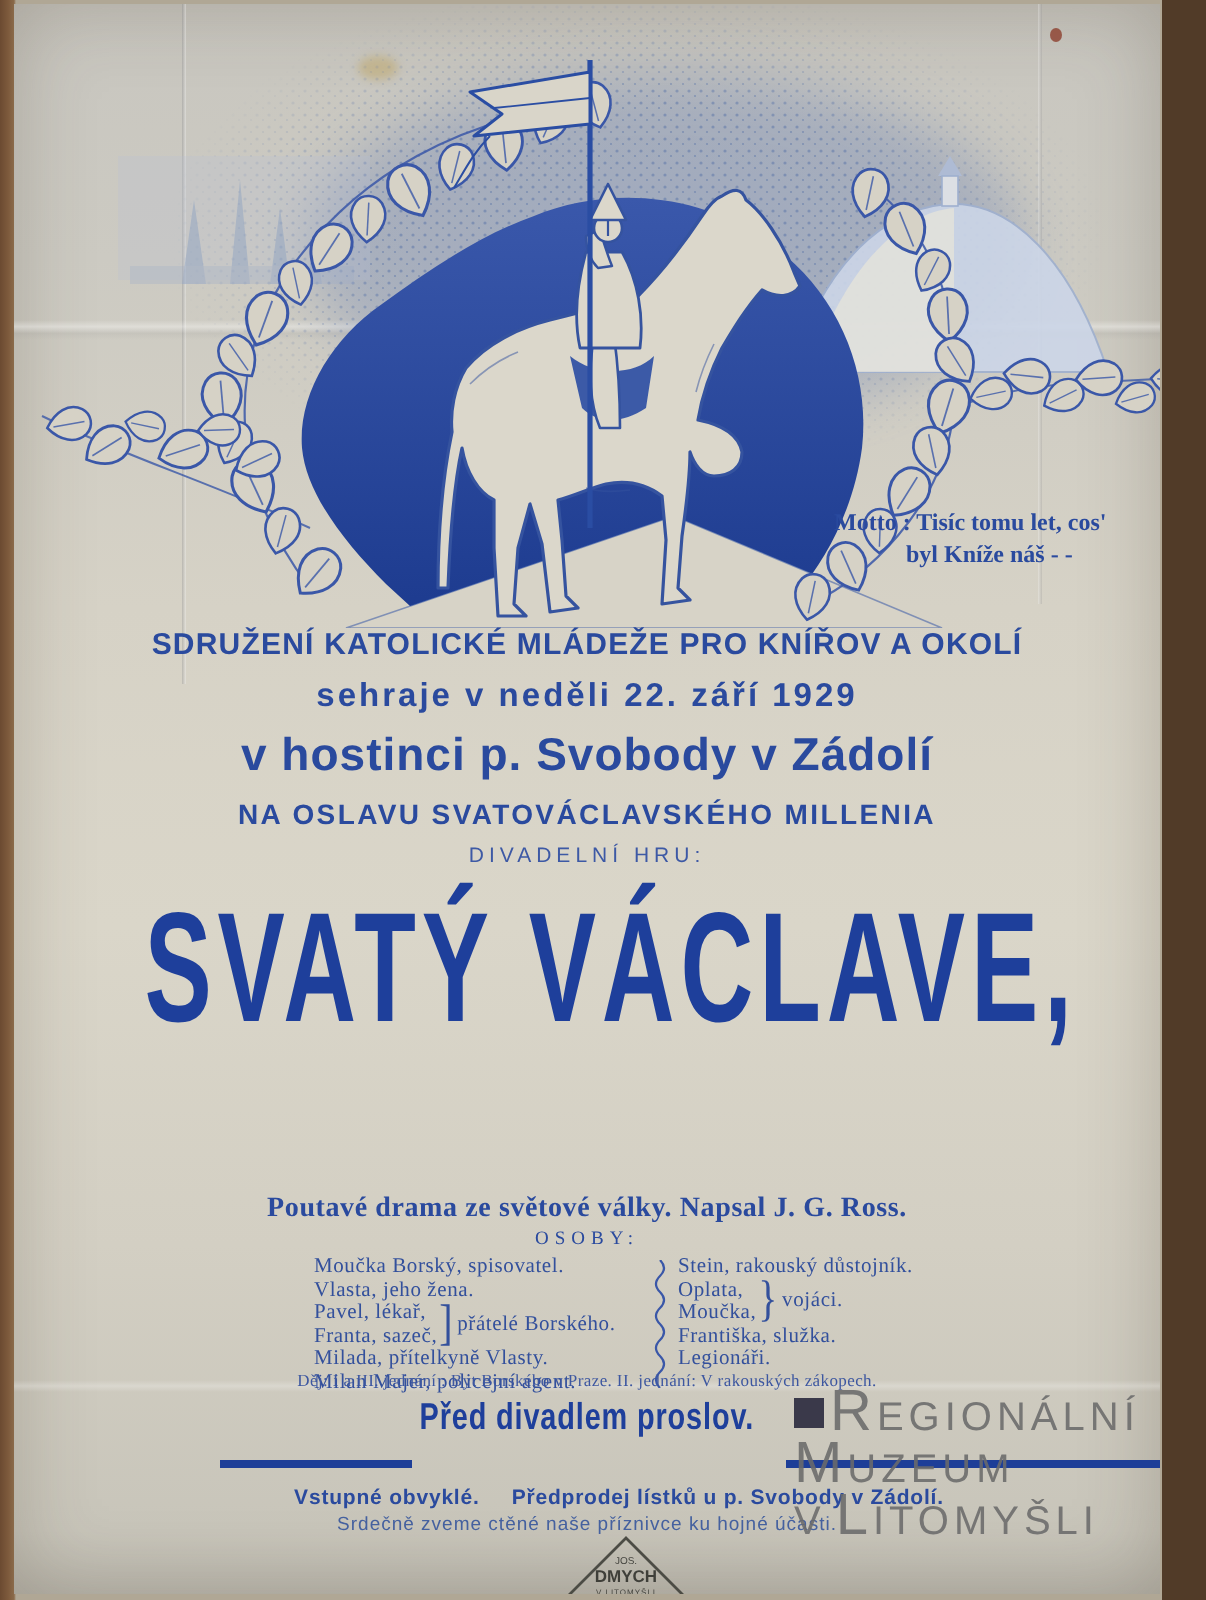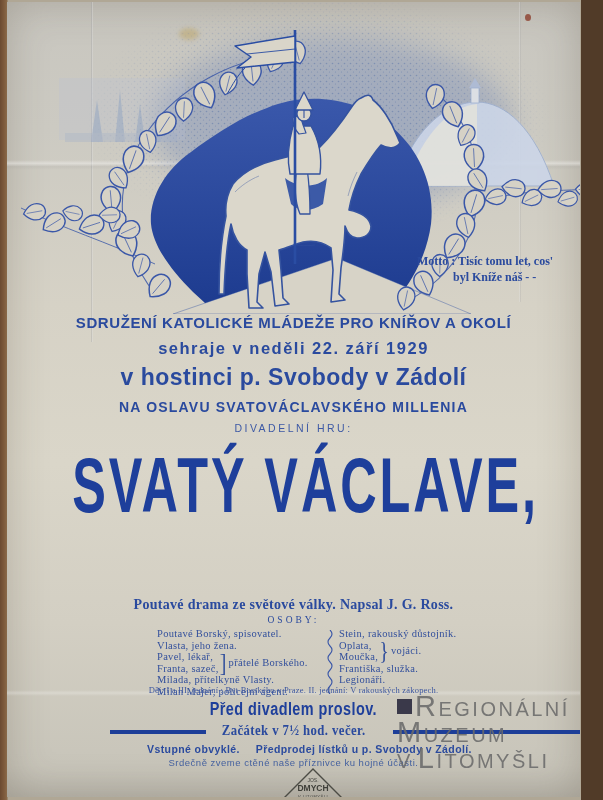--- a/index.html
+++ b/index.html
@@ -214,21 +214,21 @@
     <div class="tx date-line">sehraje v neděli 22. září 1929</div>
     <div class="tx venue-line">v hostinci p. Svobody v Zádolí</div>
     <div class="tx occasion-line">NA OSLAVU SVATOVÁCLAVSKÉHO MILLENIA</div>
     <div class="tx play-intro">DIVADELNÍ HRU:</div>
     <div class="tx title1"><span>SVATÝ VÁCLAVE,</span></div>
     <div class="tx subtitle">Poutavé drama ze světové války. Napsal J. G. Ross.</div>
 
     <div class="tx cast-heading">OSOBY:</div>
     <div class="cast">
       <div class="cast-col cast-left">
-        <div>Poutavé Borský, spisovatel.</div>
+        <div>Moučka Borský, spisovatel.</div>
         <div>Vlasta, jeho žena.</div>
         <div class="cast-group">
           <div>
             <div>Pavel, lékař,</div>
             <div>Franta, sazeč,</div>
           </div>
           <div class="cast-bracket">]</div>
           <div>přátelé Borského.</div>
         </div>
         <div>Milada, přítelkyně Vlasty.</div>
@@ -251,21 +251,20 @@
         </div>
         <div>Františka, služka.</div>
         <div>Legionáři.</div>
       </div>
     </div>
 
     <div class="tx setting-line">Děj: I a III. jednání : Byt Borského v Praze. II. jednání: V rakouských zákopech.</div>
 
     <div class="tx proslov-line"><span>Před divadlem proslov.</span></div>
     <div class="rule rule-left"></div>
-    <div class="tx start-line"><span>Začátek v 7½ hod. večer.</span></div>
     <div class="rule rule-right"></div>
     <div class="tx admission-line">
       <span>Vstupné obvyklé.</span><span class="gap"></span><span>Předprodej lístků u p. Svobody v Zádolí.</span>
     </div>
     <div class="tx invite-line">Srdečně zveme ctěné naše příznivce ku hojné účasti.</div>
 
     <svg class="stamp" width="66" height="36" viewBox="0 0 66 36">
       <polygon points="33,2 64,33 2,33" fill="none" stroke="#4c4c45" stroke-width="1.4"></polygon>
       <text x="33" y="15" text-anchor="middle" font-family="Liberation Sans, sans-serif" font-size="5" fill="#45453f">JOS.</text>
       <text x="33" y="24" text-anchor="middle" font-family="Liberation Sans, sans-serif" font-size="8.5" font-weight="bold" fill="#3f3f39">DMYCH</text>

